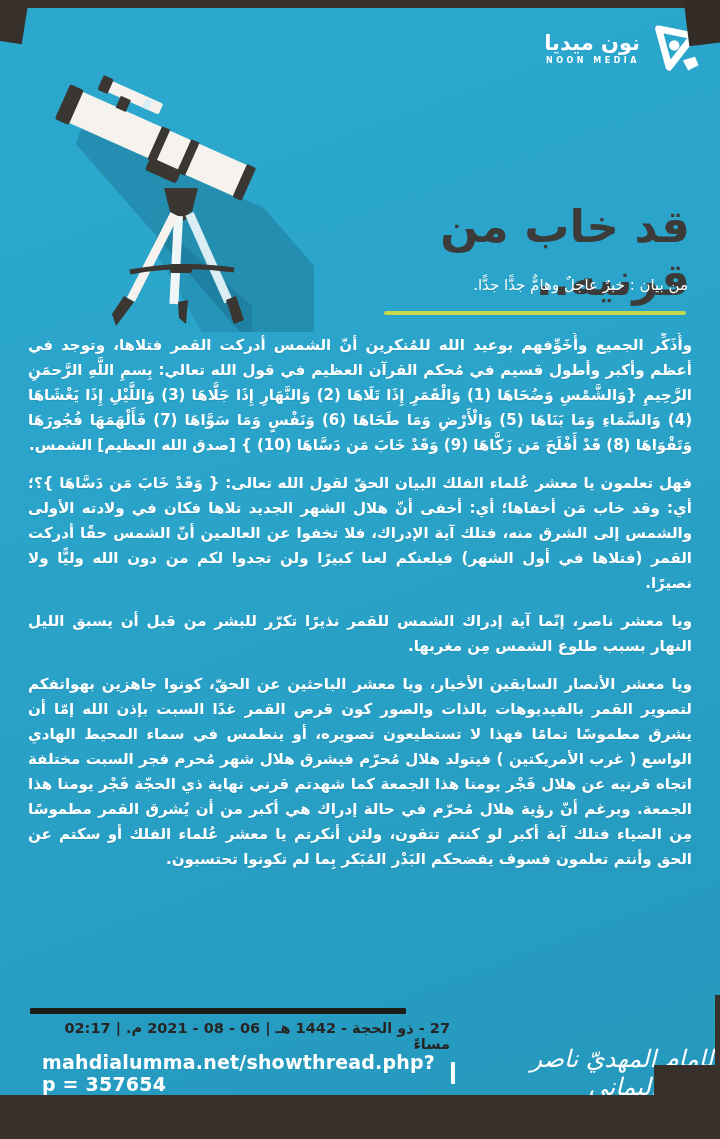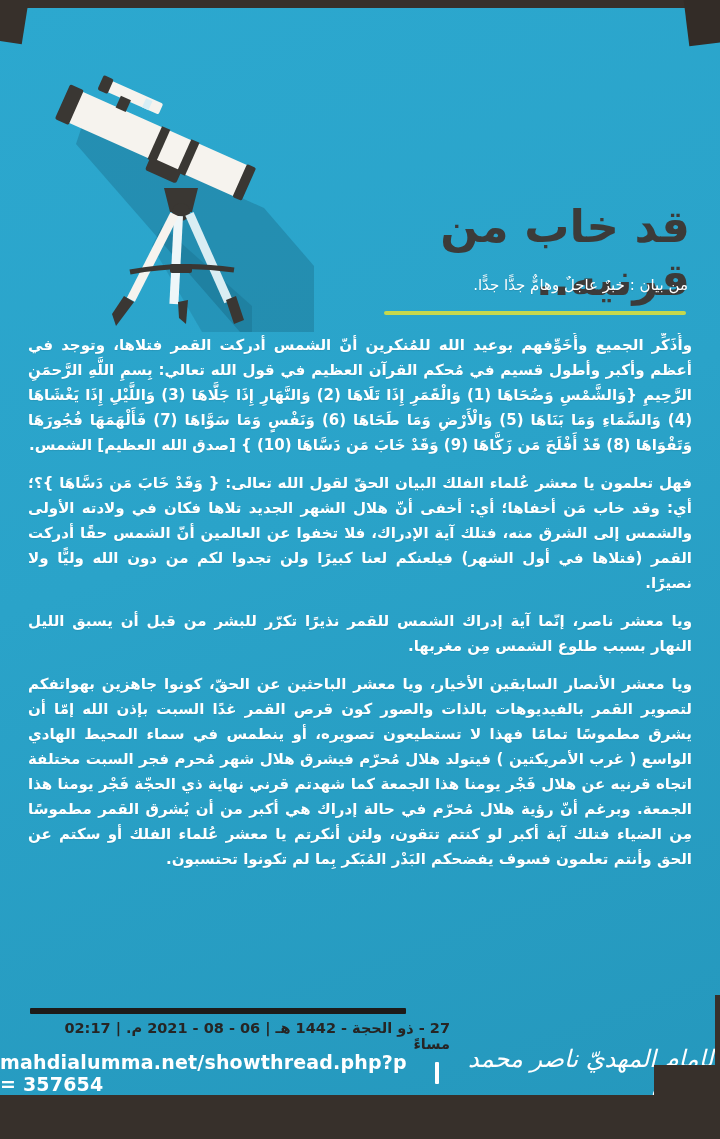--- a/index.html
+++ b/index.html
@@ -66,30 +66,41 @@
   }
   .date-line{
     position:absolute;left:30px;top:1012px;width:420px;
     direction:rtl;text-align:right;color:#262524;font-size:14.5px;font-weight:bold;
   }
   .source-row{
     position:absolute;left:0;right:0;top:1042px;height:46px;
     display:flex;align-items:center;justify-content:center;gap:14px;direction:ltr;
     color:#fff;
   }
-  .url{font-size:19px;font-weight:bold;letter-spacing:.2px;}
+  .url{font-size:19px;font-weight:bold;letter-spacing:.2px;padding-left:42px;}
   .vbar{width:5px;height:22px;background:#fff;border-radius:1px;display:inline-block;}
   .signature{font-size:24px;font-style:italic;direction:rtl;letter-spacing:-.5px;}
 </style>
 </head>
 <body>
 
 <div class="card">
 
 
+  <div class="brand">
+    <div class="brand-text">
+      <div class="brand-ar">نون ميديا</div>
+      <div class="brand-en">NOON MEDIA</div>
+    </div>
+    <svg class="brand-logo" viewBox="0 0 60 60">
+      <path d="M10 8 L50 16 L22 52 Z" fill="none" stroke="#ffffff" stroke-width="8" stroke-linejoin="round"></path>
+      <circle cx="28" cy="27" r="6" fill="#ffffff"></circle>
+      <path d="M38 44 L52 40 L56 50 L44 56 Z" fill="#ffffff"></path>
+    </svg>
+  </div>
 
   <svg class="telescope" viewBox="0 0 262 266">
 
     <polygon points="30,60 212,142 262,200 262,266 188,266 24,78" fill="rgba(10,50,70,0.20)"></polygon>
     <polygon points="110,160 200,240 200,266 150,266 100,180" fill="rgba(10,50,70,0.14)"></polygon>
 
     <g transform="translate(22,22) rotate(24)">
       <rect x="0" y="0" width="198" height="34" rx="2" fill="#f6f3ee"></rect>
       <rect x="-5" y="-2" width="15" height="38" rx="2" fill="#3a3733"></rect>
       <rect x="96" y="-1" width="9" height="36" fill="#3a3733"></rect>

